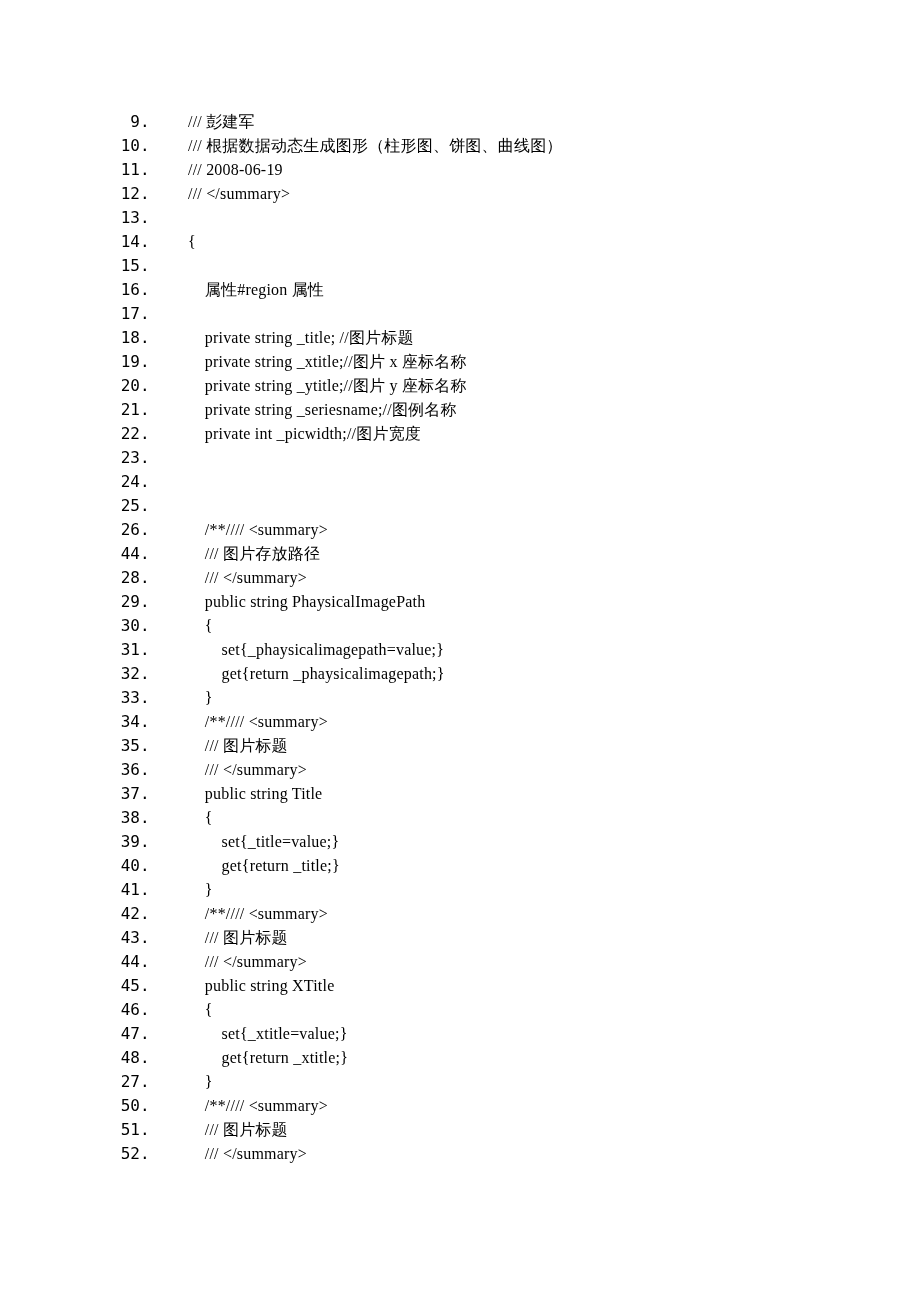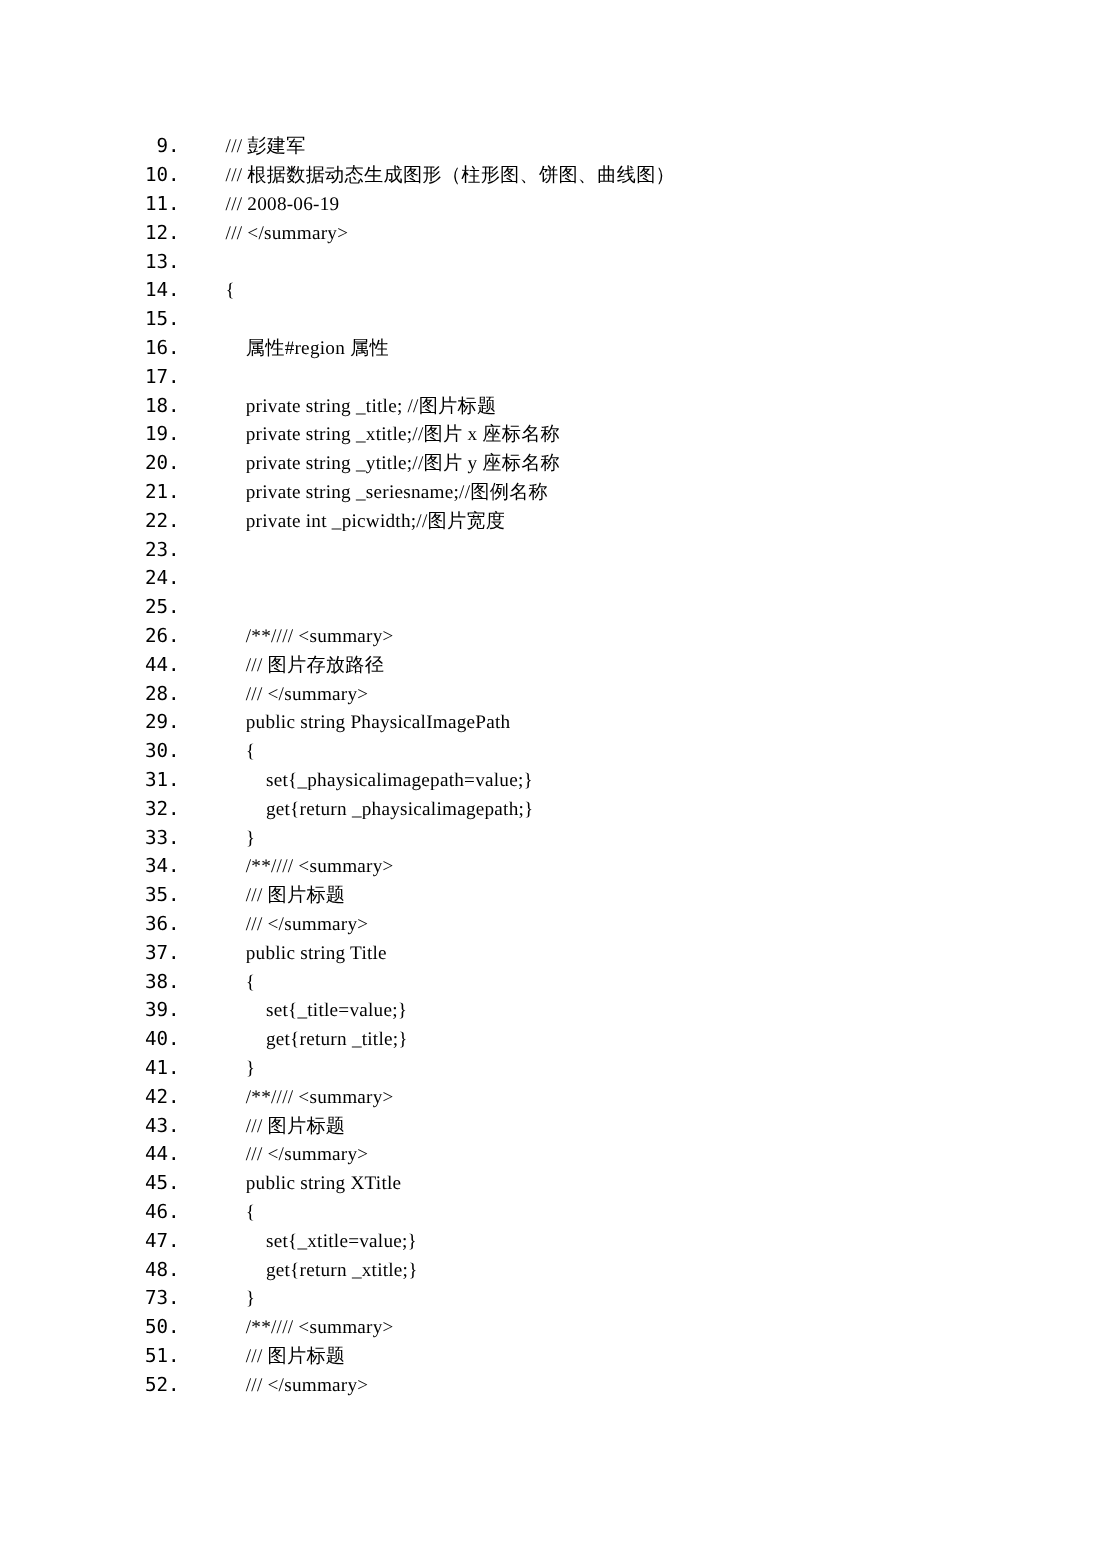--- a/index.html
+++ b/index.html
@@ -80,18 +80,18 @@
       <div class="line"><span class="ln">39</span><span class="dot">.</span><span class="code">        set{_title=value;}   </span></div>
       <div class="line"><span class="ln">40</span><span class="dot">.</span><span class="code">        get{return _title;}   </span></div>
       <div class="line"><span class="ln">41</span><span class="dot">.</span><span class="code">    }   </span></div>
       <div class="line"><span class="ln">42</span><span class="dot">.</span><span class="code">    /**//// &lt;summary&gt;   </span></div>
       <div class="line"><span class="ln">43</span><span class="dot">.</span><span class="code">    /// 图片标题   </span></div>
       <div class="line"><span class="ln">44</span><span class="dot">.</span><span class="code">    /// &lt;/summary&gt;   </span></div>
       <div class="line"><span class="ln">45</span><span class="dot">.</span><span class="code">    public string XTitle   </span></div>
       <div class="line"><span class="ln">46</span><span class="dot">.</span><span class="code">    {   </span></div>
       <div class="line"><span class="ln">47</span><span class="dot">.</span><span class="code">        set{_xtitle=value;}   </span></div>
       <div class="line"><span class="ln">48</span><span class="dot">.</span><span class="code">        get{return _xtitle;}   </span></div>
-      <div class="line"><span class="ln">73</span><span class="dot">.</span><span class="code">    }   </span></div>
+      <div class="line"><span class="ln">27</span><span class="dot">.</span><span class="code">    }   </span></div>
       <div class="line"><span class="ln">50</span><span class="dot">.</span><span class="code">    /**//// &lt;summary&gt;   </span></div>
       <div class="line"><span class="ln">51</span><span class="dot">.</span><span class="code">    /// 图片标题   </span></div>
       <div class="line"><span class="ln">52</span><span class="dot">.</span><span class="code">    /// &lt;/summary&gt;   </span></div>
     </div>
 </div>
 
 </body></html>

